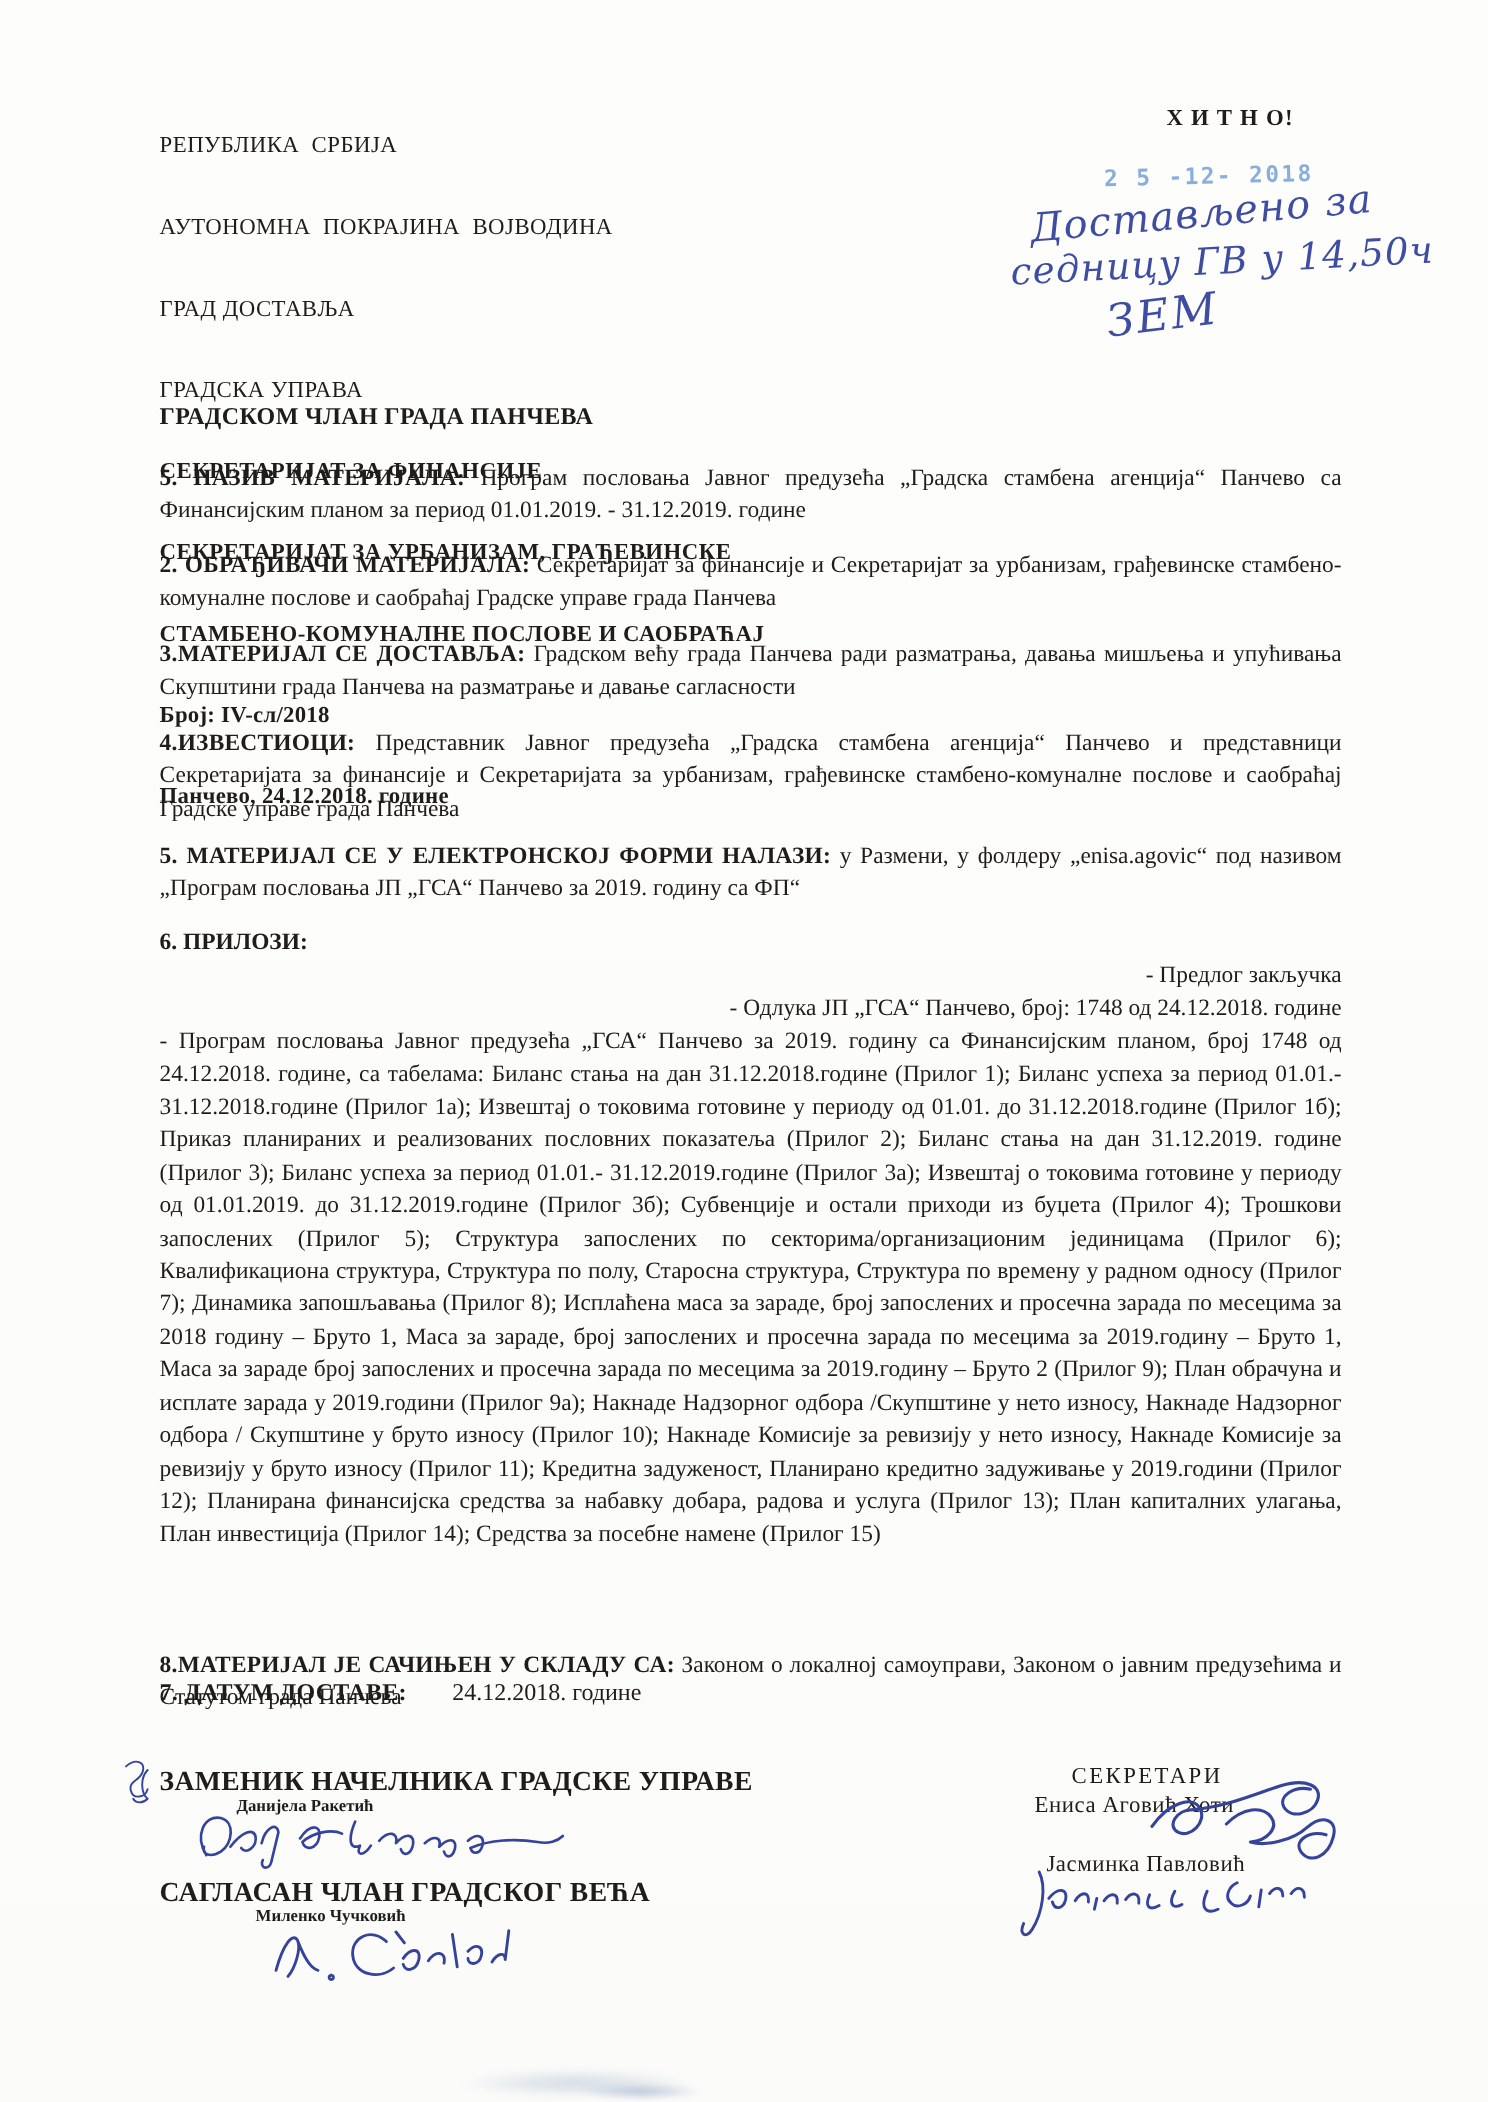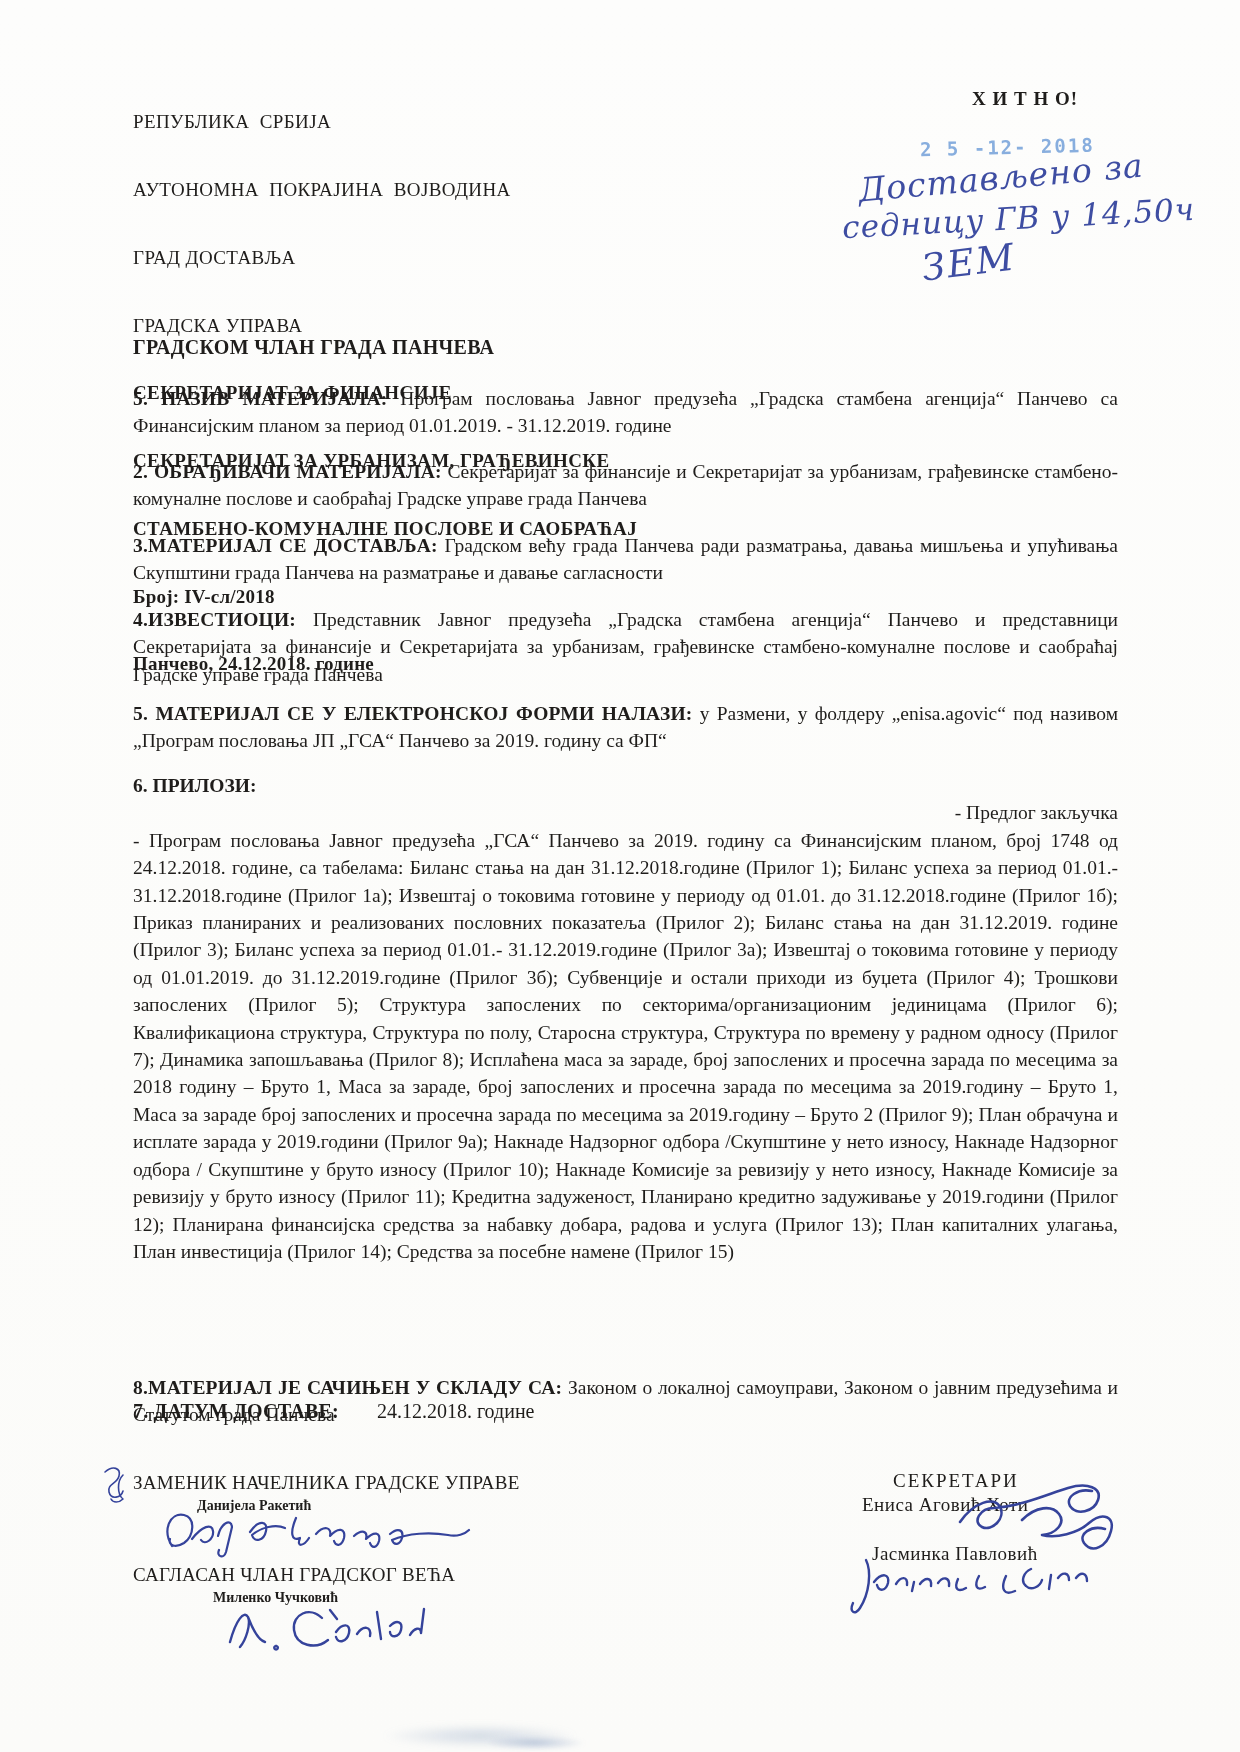--- a/index.html
+++ b/index.html
@@ -28,21 +28,21 @@
   .addressee{top:336px;font-size:20px;font-weight:700;letter-spacing:.3px;}
   .para{font-size:19.5px;line-height:27.4px;text-align:justify;margin:0;}
   .para b{letter-spacing:.2px;}
   .s1{top:385px;} .s2{top:458px;} .s3{top:532px;} .s4{top:606px;} .s5{top:700px;}
   .attach{top:772px;}
   .attach .head{font-weight:700;font-size:19.5px;line-height:27.4px;}
   .attach .item{font-size:19.5px;line-height:27.4px;text-align:right;}
   .delivery{top:1398px;font-size:20px;}
   .delivery .val{margin-left:38px;font-weight:400;}
   .s8{top:1374px;}
-  .sig-title{font-size:19px;font-weight:400;letter-spacing:.3px;}
+  .sig-title{font-size:23px;font-weight:700;letter-spacing:.3px;}
   .sig-name{font-size:14px;font-weight:600;}
   .sig-name-r{font-size:19px;font-weight:400;letter-spacing:.5px;}
   .secretari{font-size:19px;font-weight:400;letter-spacing:2px;}
   .ink{stroke:#35439b;fill:none;stroke-linecap:round;stroke-linejoin:round;}
   .smudge1{left:350px;top:1720px;width:260px;height:32px;
     background:radial-gradient(closest-side,rgba(125,150,185,.32),rgba(125,150,185,0) 75%);
     filter:blur(3px);}
   .smudge2{left:470px;top:1734px;width:130px;height:18px;
     background:radial-gradient(closest-side,rgba(95,125,175,.38),rgba(95,125,175,0) 78%);
     filter:blur(2px);}
@@ -91,20 +91,21 @@
     <span>Представник Јавног предузећа „Градска стамбена агенција“ Панчево и представници Секретаријата за финансије и Секретаријата за урбанизам, грађевинске стамбено-комуналне послове и саобраћај Градске управе града Панчева</span>
   </p>
   <p class="abs col para s5">
     <b>5. МАТЕРИЈАЛ СЕ У ЕЛЕКТРОНСКОЈ ФОРМИ НАЛАЗИ:</b>
     <span>у Размени, у фолдеру „enisa.agovic“ под називом „Програм пословања ЈП „ГСА“ Панчево за 2019. годину са ФП“</span>
   </p>
 
   <div class="abs col attach">
     <div class="head">6. ПРИЛОЗИ:</div>
     <div class="item">- Предлог закључка</div>
+    <div class="item">- Одлука ЈП „ГСА“ Панчево, број: 1748 од 24.12.2018. године</div>
     <p class="para">- Програм пословања Јавног предузећа „ГСА“ Панчево за 2019. годину са Финансијским планом, број 1748 од 24.12.2018. године, са табелама: Биланс стања на дан 31.12.2018.године (Прилог 1); Биланс успеха за период 01.01.- 31.12.2018.године (Прилог 1а); Извештај о токовима готовине у периоду од 01.01. до 31.12.2018.године (Прилог 1б); Приказ планираних и реализованих пословних показатеља (Прилог 2); Биланс стања на дан 31.12.2019. године (Прилог 3); Биланс успеха за период 01.01.- 31.12.2019.године (Прилог 3а); Извештај о токовима готовине у периоду од 01.01.2019. до 31.12.2019.године (Прилог 3б); Субвенције и остали приходи из буџета (Прилог 4); Трошкови запослених (Прилог 5); Структура запослених по секторима/организационим јединицама (Прилог 6); Квалификациона структура, Структура по полу, Старосна структура, Структура по времену у радном односу (Прилог 7); Динамика запошљавања (Прилог 8); Исплаћена маса за зараде, број запослених и просечна зарада по месецима за 2018 годину – Бруто 1, Маса за зараде, број запослених и просечна зарада по месецима за 2019.годину – Бруто 1, Маса за зараде број запослених и просечна зарада по месецима за 2019.годину – Бруто 2 (Прилог 9); План обрачуна и исплате зарада у 2019.години (Прилог 9а); Накнаде Надзорног одбора /Скупштине у нето износу, Накнаде Надзорног одбора / Скупштине у бруто износу (Прилог 10); Накнаде Комисије за ревизију у нето износу, Накнаде Комисије за ревизију у бруто износу (Прилог 11); Кредитна задуженост, Планирано кредитно задуживање у 2019.години (Прилог 12); Планирана финансијска средства за набавку добара, радова и услуга (Прилог 13); План капиталних улагања, План инвестиција  (Прилог 14); Средства за посебне намене (Прилог 15)</p>
   </div>
 
   <p class="abs col para delivery">
     <b>7. ДАТУМ ДОСТАВЕ:</b><span class="val">24.12.2018. године</span>
   </p>
 
   <p class="abs col para s8">
     <b>8.МАТЕРИЈАЛ ЈЕ САЧИЊЕН У СКЛАДУ СА:</b>
     <span>Законом о локалној самоуправи, Законом о јавним предузећима и Статутом града Панчева</span>

